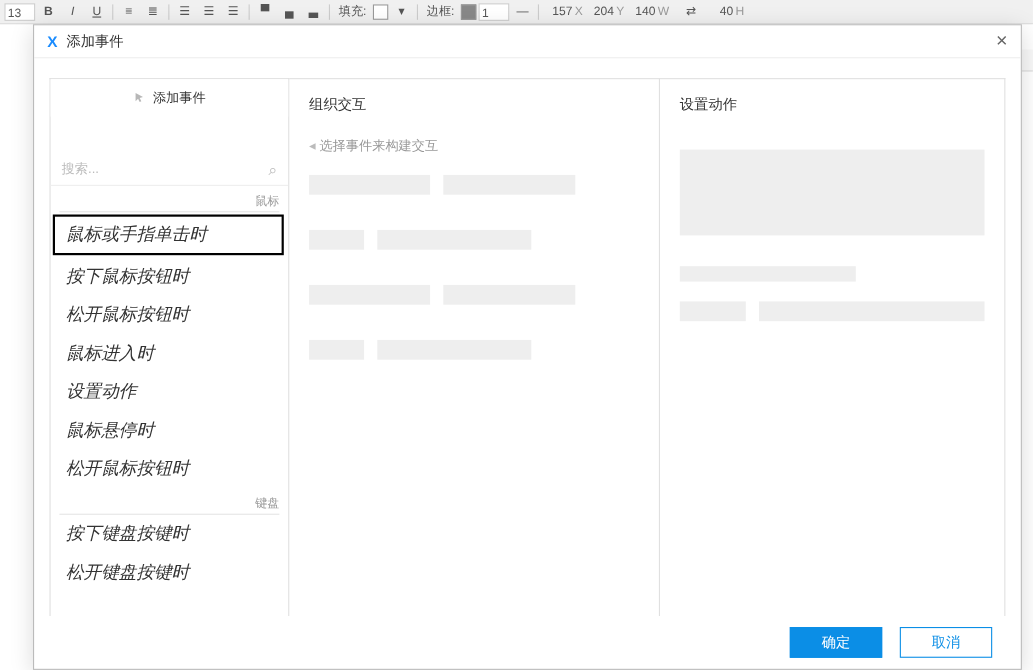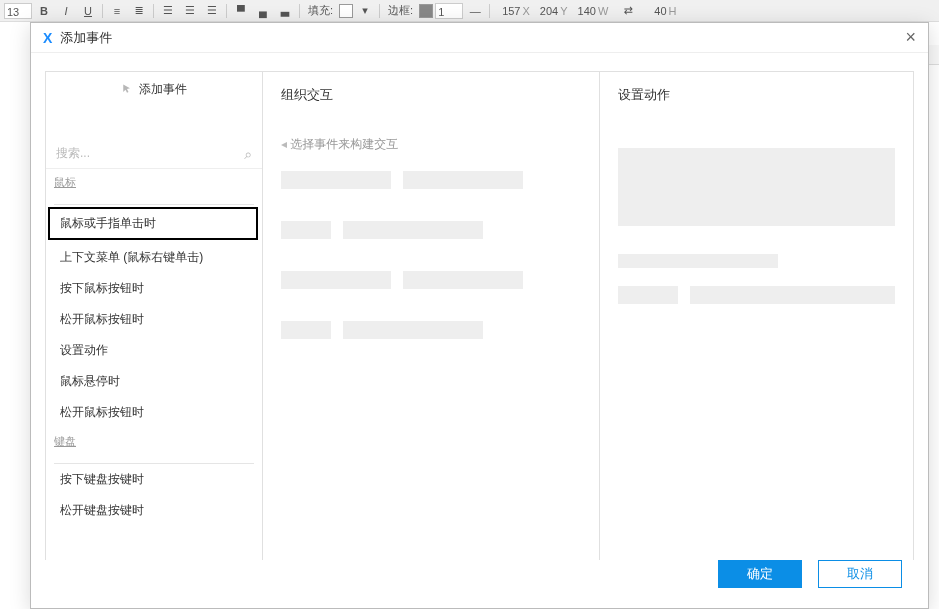--- a/index.html
+++ b/index.html
@@ -32,32 +32,32 @@
 .tab { flex: 1; height: 34px; display: flex; align-items: center; justify-content: center; gap: 6px; background: #f3f3f3; color: #888; font-size: 12px; cursor: pointer; }
 .tab.active { background: #fff; color: #333; }
 .tab-icon { width: 12px; height: 12px; opacity: 0.6; }
 
 .search-row { position: relative; padding: 4px 6px; border-bottom: 1px solid #eee; margin-top: 32px; }
 .search-input { width: 100%; border: none; padding: 4px 22px 4px 4px; font-size: 12px; color: #666; outline: none; }
 .search-input::placeholder { color: #bbb; }
 .search-icon { position: absolute; right: 10px; top: 8px; color: #bbb; font-size: 14px; }
 
 .event-list { flex: 1; overflow-y: auto; }
-.group-header { position: relative; text-align: left; font-size: 11px; color: #999; padding: 6px 0 14px 0; border-bottom: 1px solid #e5e5e5; margin: 0 8px; text-decoration: underline; }
-.event-item { padding: 7px 14px; font-size: 12px; color: #333; cursor: pointer; }
+.group-header { position: relative; text-align: right; font-size: 11px; color: #999; padding: 6px 0 2px 0; border-bottom: 1px solid #e5e5e5; margin: 0 8px; }
+.event-item { padding: 7px 14px; font-size: 16px; color: #333; cursor: pointer; font-style: italic; }
 .event-item.highlighted { border: 2px solid #000; margin: 2px 4px 2px 2px; padding: 6px 10px; }
 
-.panel-title { font-size: 13px; color: #333; margin-bottom: 32px; }
+.panel-title { font-size: 13px; color: #333; margin-bottom: 20px; }
 .hint { font-size: 12px; color: #999; margin-bottom: 18px; }
 .hint::before { content: "◂ "; color: #bbb; }
 
 .skel { background: #eee; height: 18px; margin-bottom: 10px; }
 .skel-row { display: flex; gap: 12px; margin-bottom: 22px; }
 
-.dialog-footer { height: 48px; display: flex; justify-content: flex-end; padding: 0 26px; gap: 16px; }
+.dialog-footer { height: 48px; display: flex; align-items: center; justify-content: flex-end; padding: 0 26px; gap: 16px; }
 .btn { height: 28px; padding: 0 28px; border: 1px solid #0b8ee6; font-size: 13px; cursor: pointer; display: flex; align-items: center; }
 .btn-primary { background: #0b8ee6; color: #fff; }
 .btn-secondary { background: #fff; color: #0b8ee6; }
 </style>
 </head>
 <body>
 
 <div class="toolbar">
   <span class="tb-spinner">
       <span>13</span>
@@ -135,23 +135,23 @@
           <span>添加事件</span>
         </div>
       </div>
       <div class="search-row">
         <input class="search-input" placeholder="搜索..." style="">
         <span class="search-icon">⌕</span>
       </div>
       <div class="event-list">
         <div class="group-header">鼠标</div>
         <div class="event-item highlighted"><span>鼠标或手指单击时</span></div>
-        <div class="event-item"><span>上下文菜单 (鼠标右键单击)</span></div>
         <div class="event-item"><span>按下鼠标按钮时</span></div>
         <div class="event-item"><span>松开鼠标按钮时</span></div>
+        <div class="event-item"><span>鼠标进入时</span></div>
         <div class="event-item"><span>设置动作</span></div>
         <div class="event-item"><span>鼠标悬停时</span></div>
         <div class="event-item"><span>松开鼠标按钮时</span></div>
         <div class="group-header">键盘</div>
         <div class="event-item"><span>按下键盘按键时</span></div>
         <div class="event-item"><span>松开键盘按键时</span></div>
 
       </div>
     </div>
 

